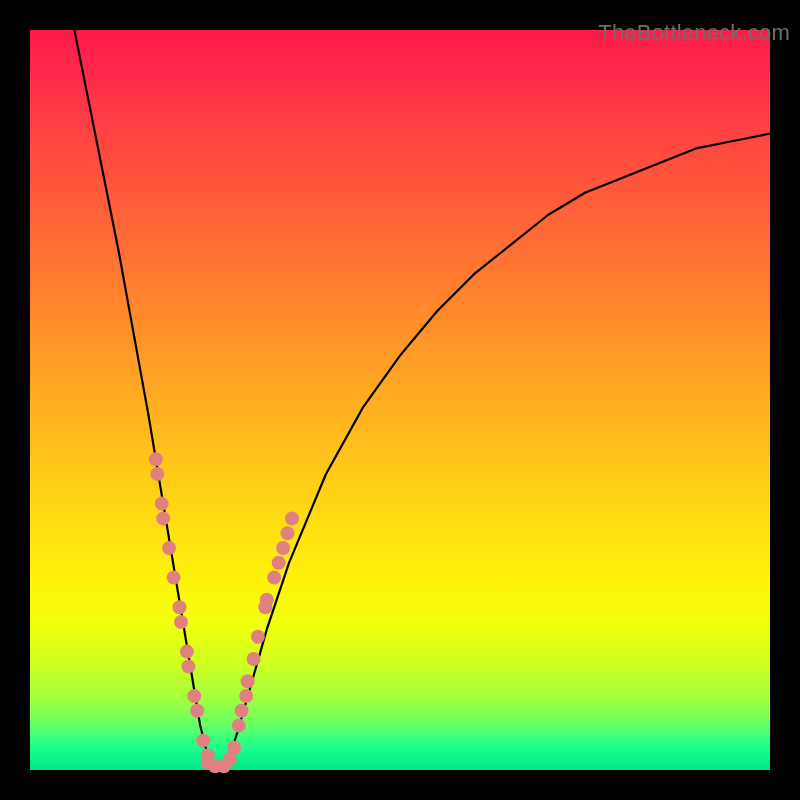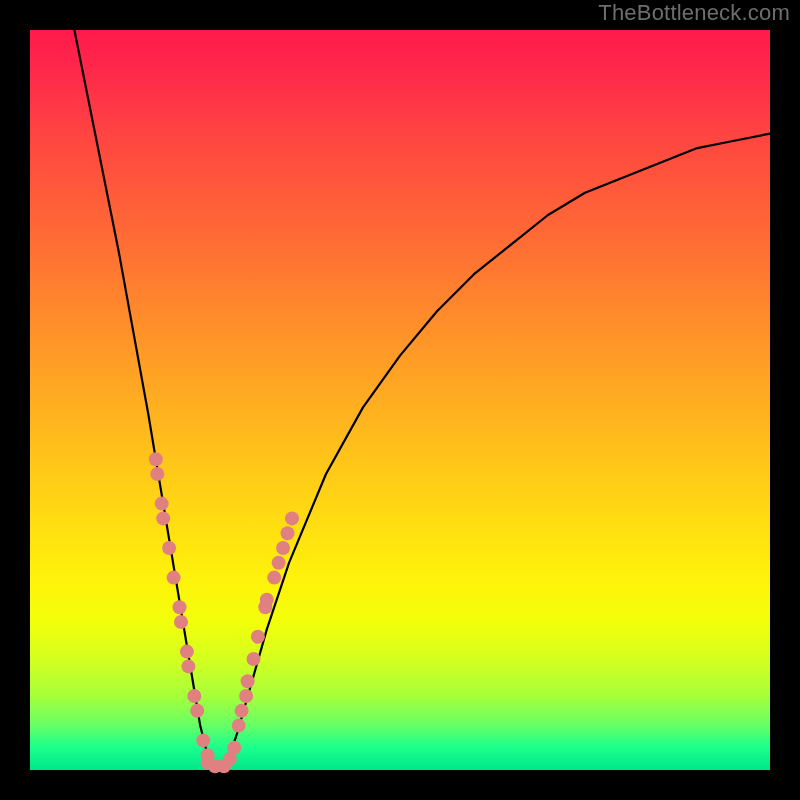--- a/index.html
+++ b/index.html
@@ -44,21 +44,21 @@
   .plot-area svg {
     position: absolute;
     left: 0;
     top: 0;
     width: 740px;
     height: 740px;
     overflow: visible;
   }
   .watermark {
     position: absolute;
-    top: 0;
+    top: 20px;
     right: 10px;
     color: #6e6e6e;
     font-size: 22px;
     font-weight: 400;
     letter-spacing: 0.2px;
     user-select: none;
   }
   .curve {
     fill: none;
     stroke: #000;

